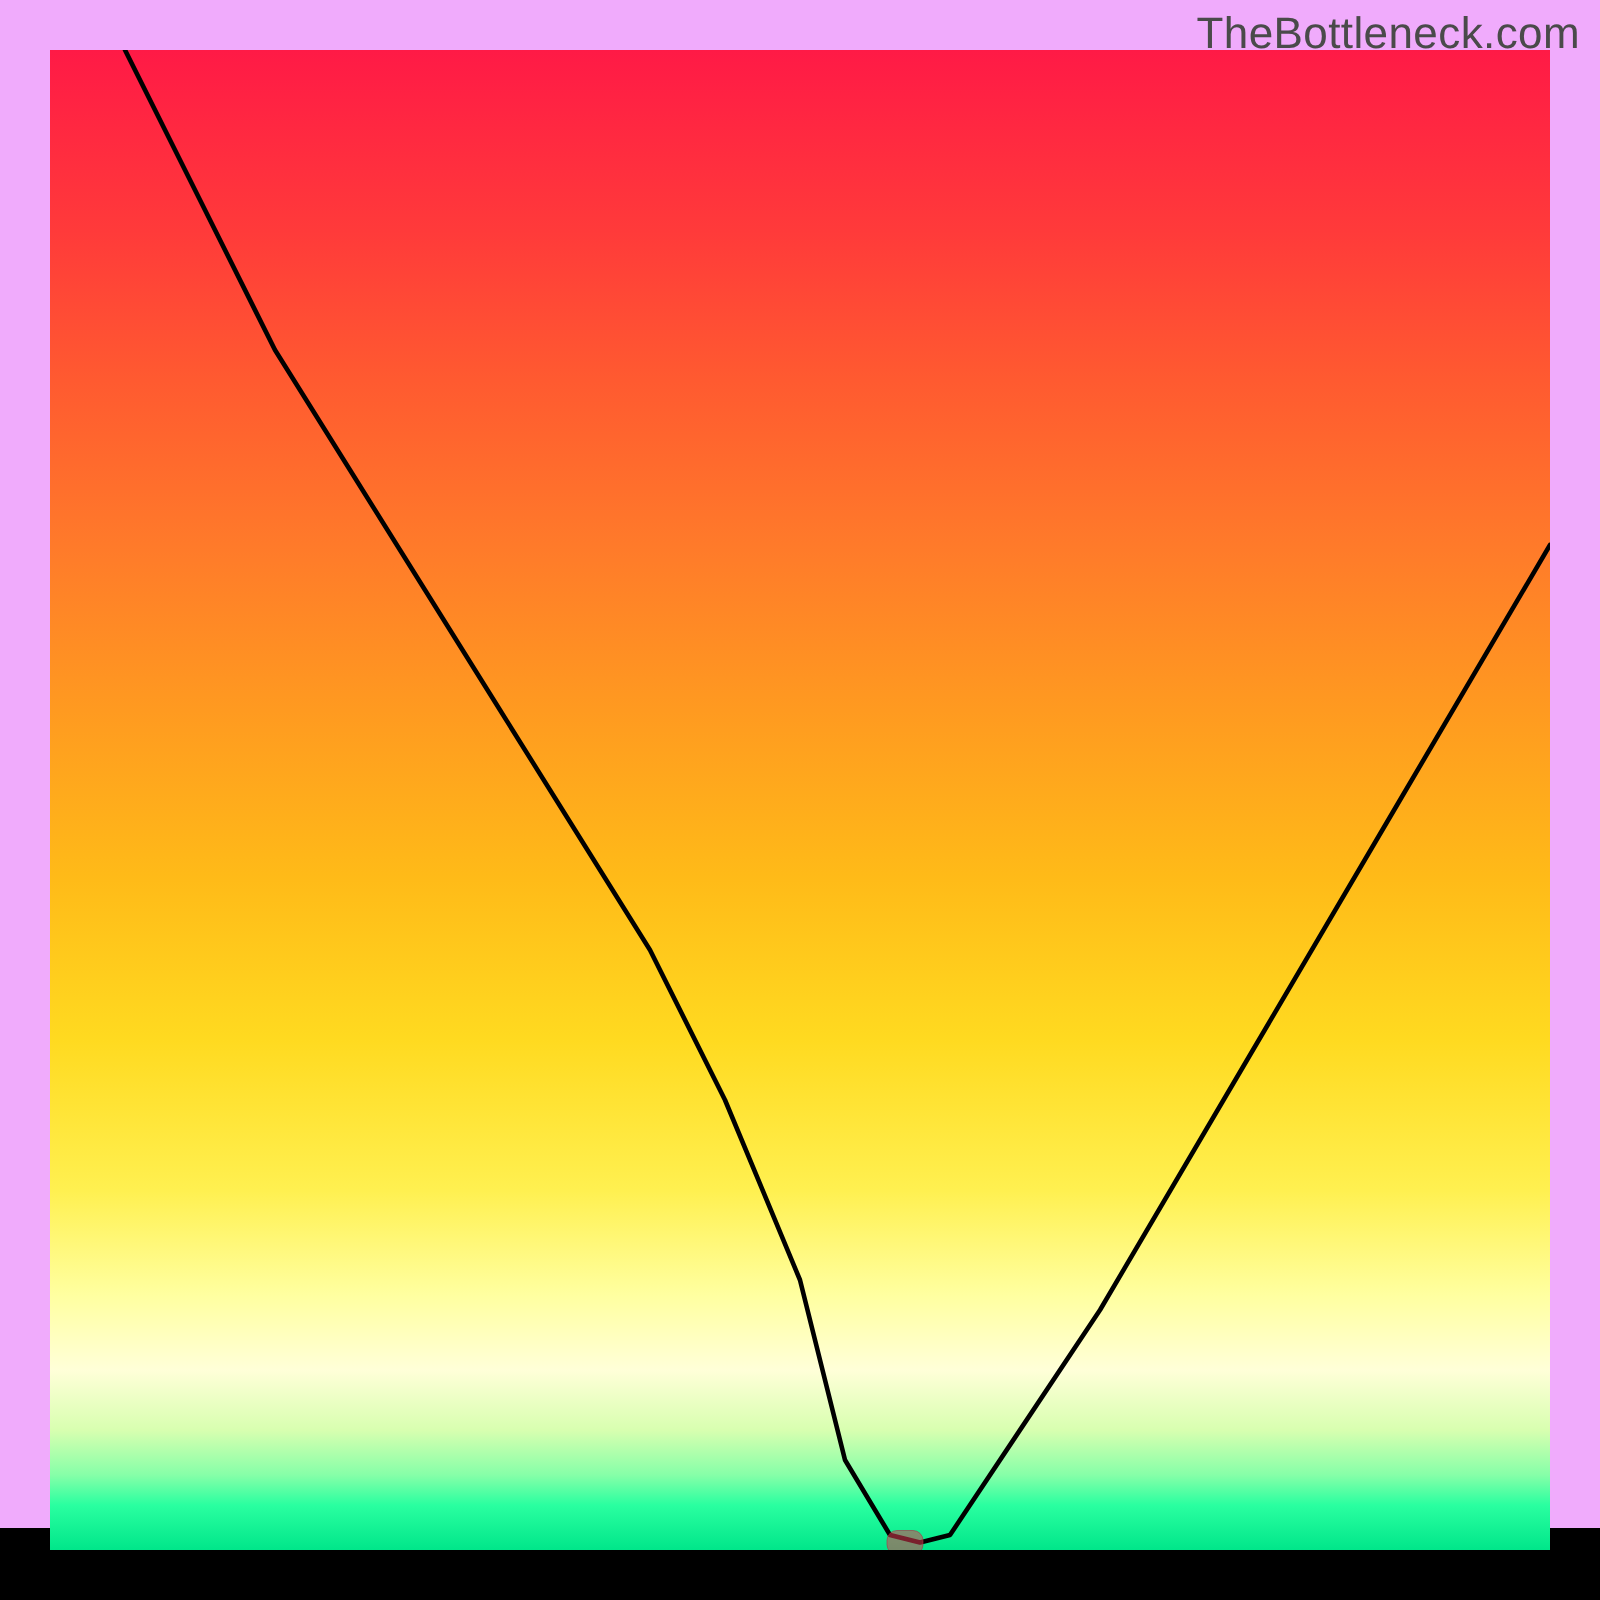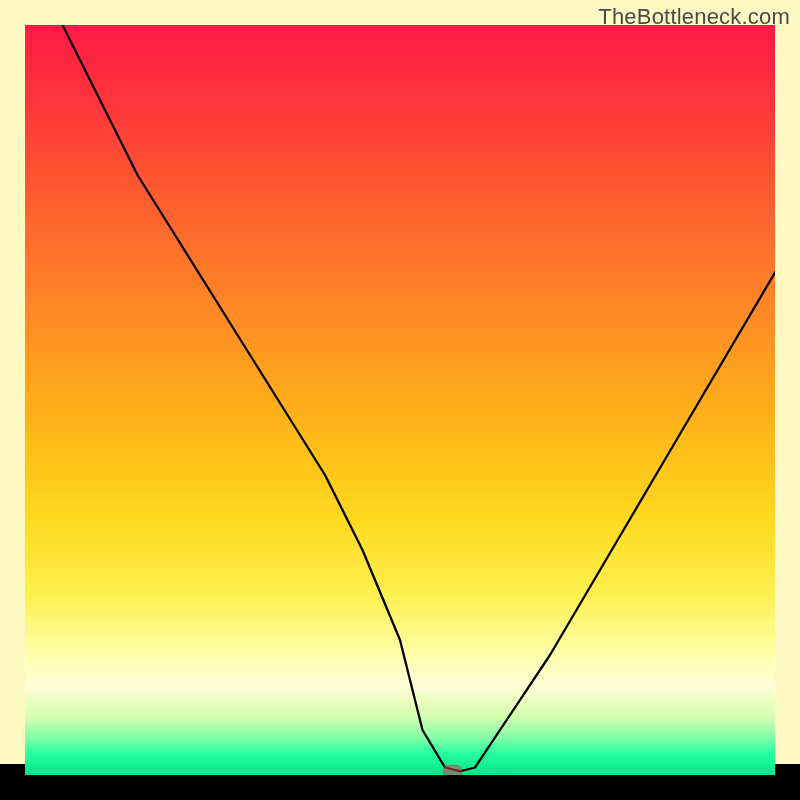--- a/index.html
+++ b/index.html
@@ -8,21 +8,21 @@
     width: 800px;
     height: 800px;
     background: #000;
     overflow: hidden;
     font-family: Arial, Helvetica, sans-serif;
   }
   .frame {
     position: relative;
     width: 800px;
     height: 764px;
-    background: #fef9c3;
+    background: #f0abfc;
   }
   .plot {
     position: absolute;
     left: 25px;
     top: 25px;
     width: 750px;
     height: 750px;
     background: linear-gradient(
       to bottom,
       #ff1a46 0%,

